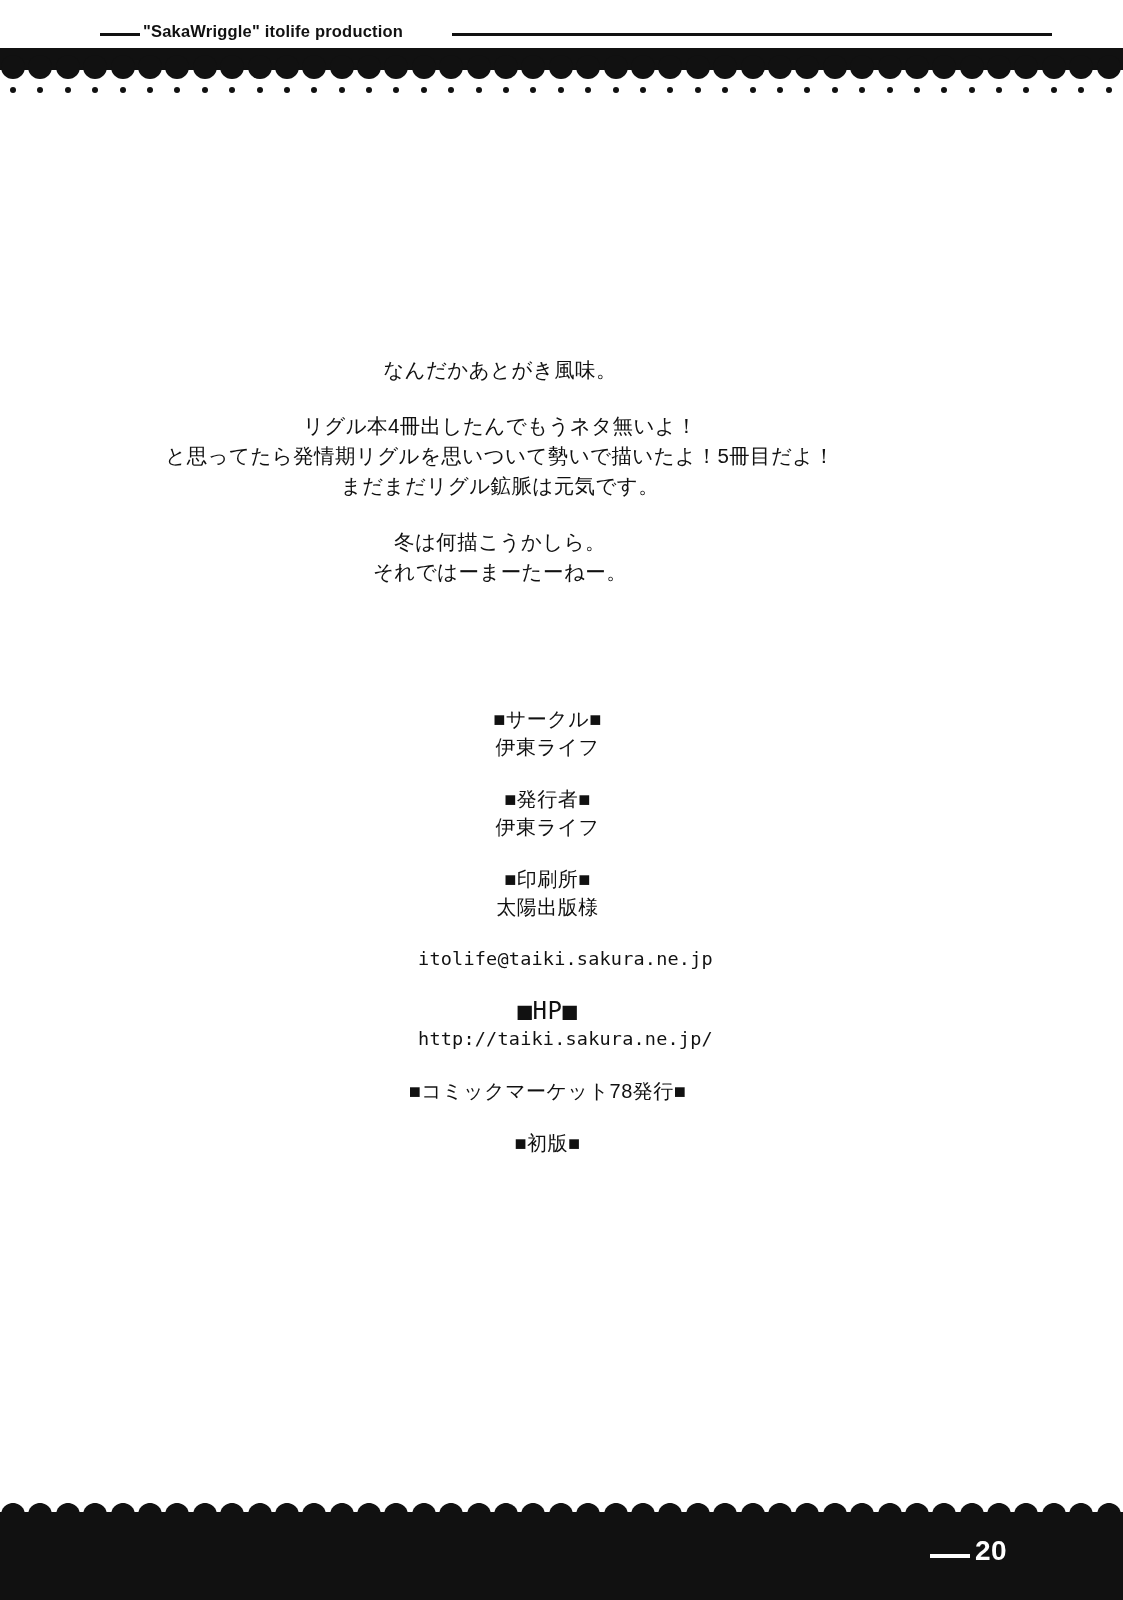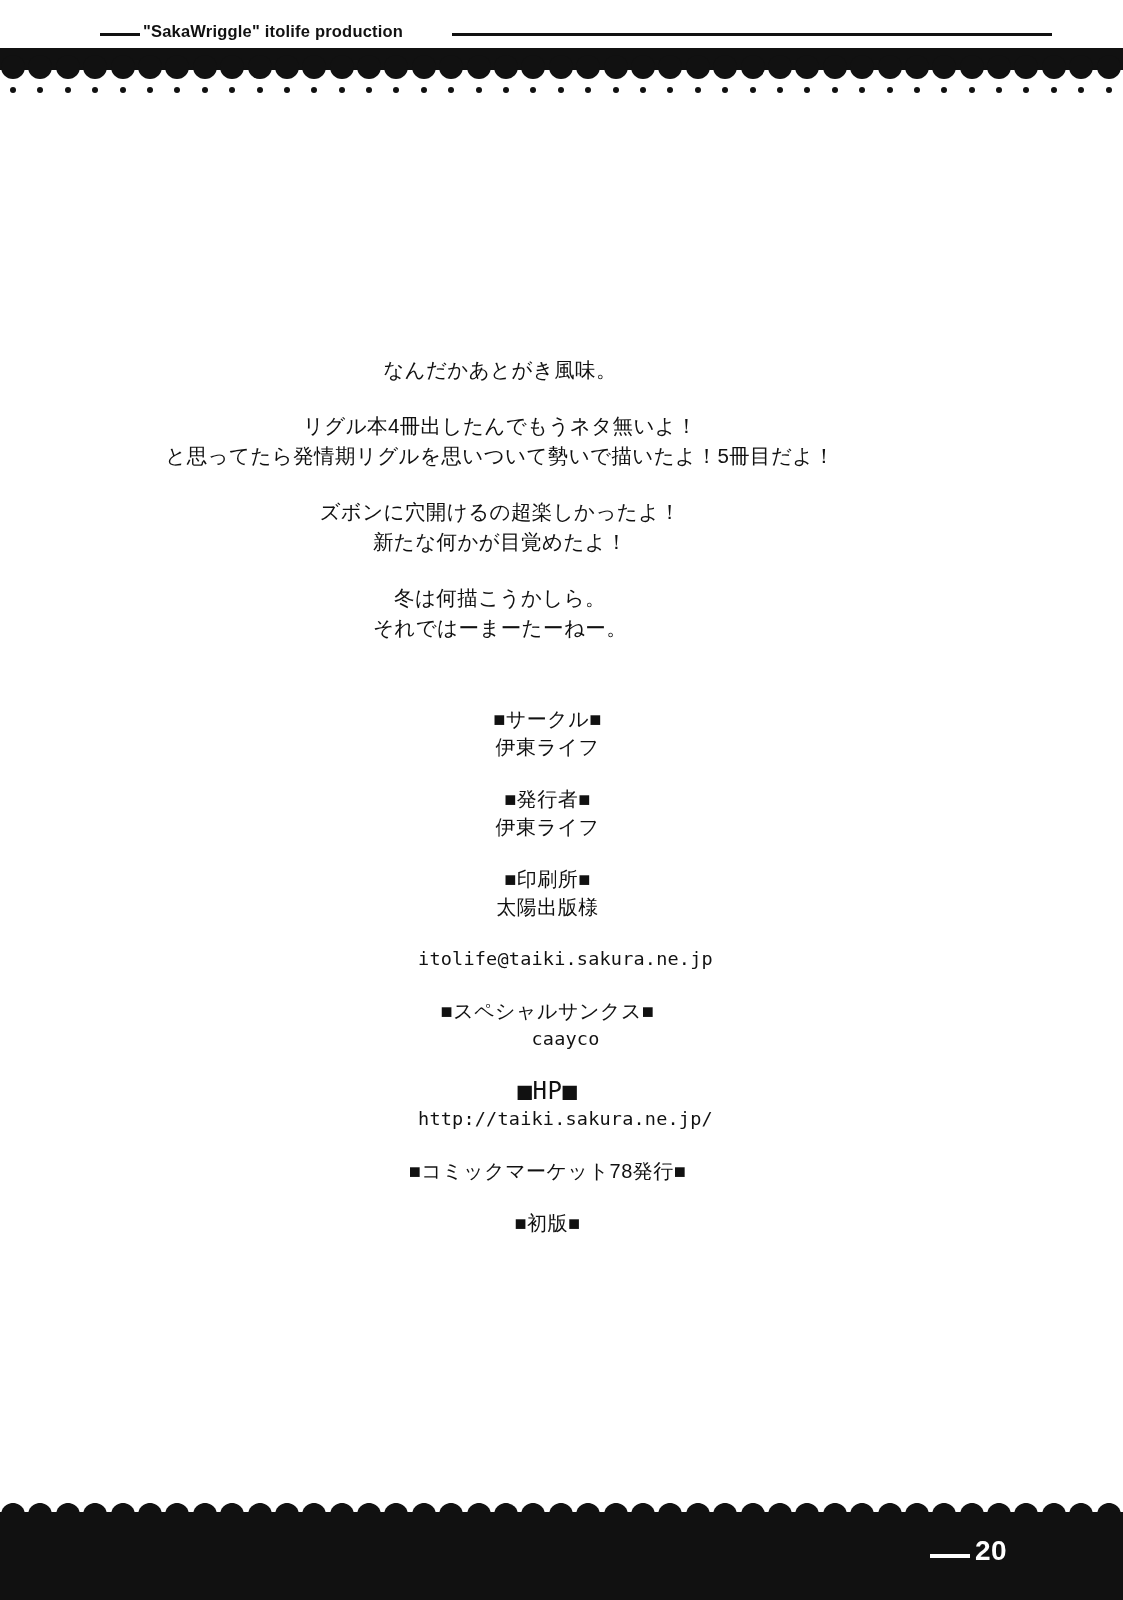--- a/index.html
+++ b/index.html
@@ -317,26 +317,23 @@
 
 <div class="content">
 
   <div class="para">
     <div class="line">なんだかあとがき風味。</div>
   </div>
 
   <div class="para">
     <div class="line">リグル本4冊出したんでもうネタ無いよ！</div>
     <div class="line">と思ってたら発情期リグルを思いついて勢いで描いたよ！5冊目だよ！</div>
-  </div>
-
-  <div class="para">
-    <div class="line">ズボンに穴開けるの超楽しかったよ！</div>
-    <div class="line">新たな何かが目覚めたよ！</div>
-  </div>
+    <div class="line">まだまだリグル鉱脈は元気です。</div>
+  </div>
+
 
   <div class="para">
     <div class="line">冬は何描こうかしら。</div>
     <div class="line">それではーまーたーねー。</div>
   </div>
 
 </div>
 
 <div class="credits">
 
@@ -352,24 +349,20 @@
 
   <div class="credit-block">
     <div class="credit-head">■印刷所■</div>
     <div class="credit-body">太陽出版様</div>
   </div>
 
   <div class="credit-block">
     <div class="credit-body mono">itolife@taiki.sakura.ne.jp</div>
   </div>
 
-  <div class="credit-block">
-    <div class="credit-head">■スペシャルサンクス■</div>
-    <div class="credit-body mono">caayco</div>
-  </div>
 
   <div class="credit-block">
     <div class="credit-head mono-head">■HP■</div>
     <div class="credit-body mono">http://taiki.sakura.ne.jp/</div>
   </div>
 
   <div class="credit-single">
     <div class="credit-head">■コミックマーケット78発行■</div>
   </div>
 

